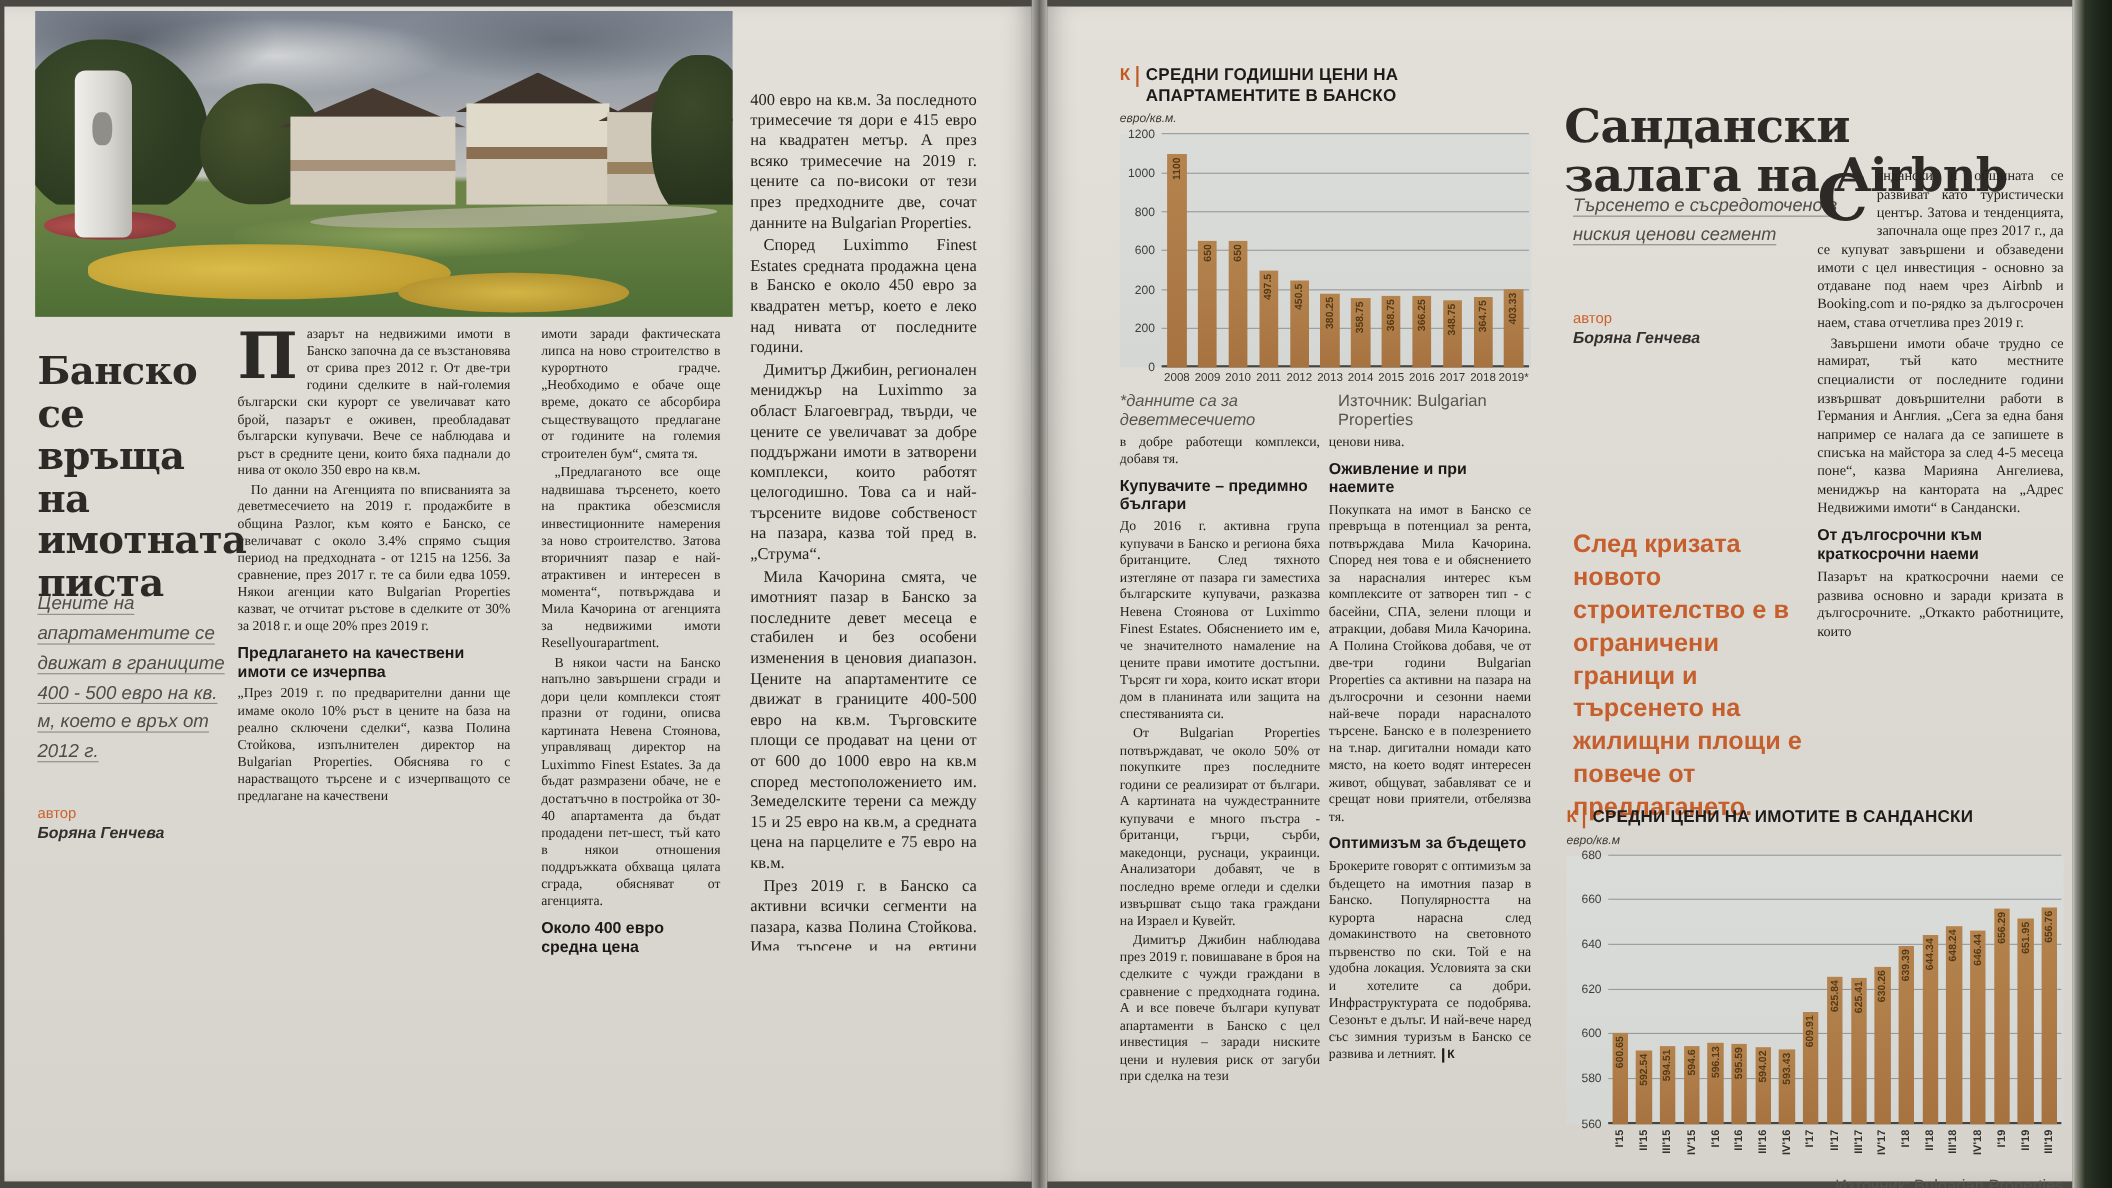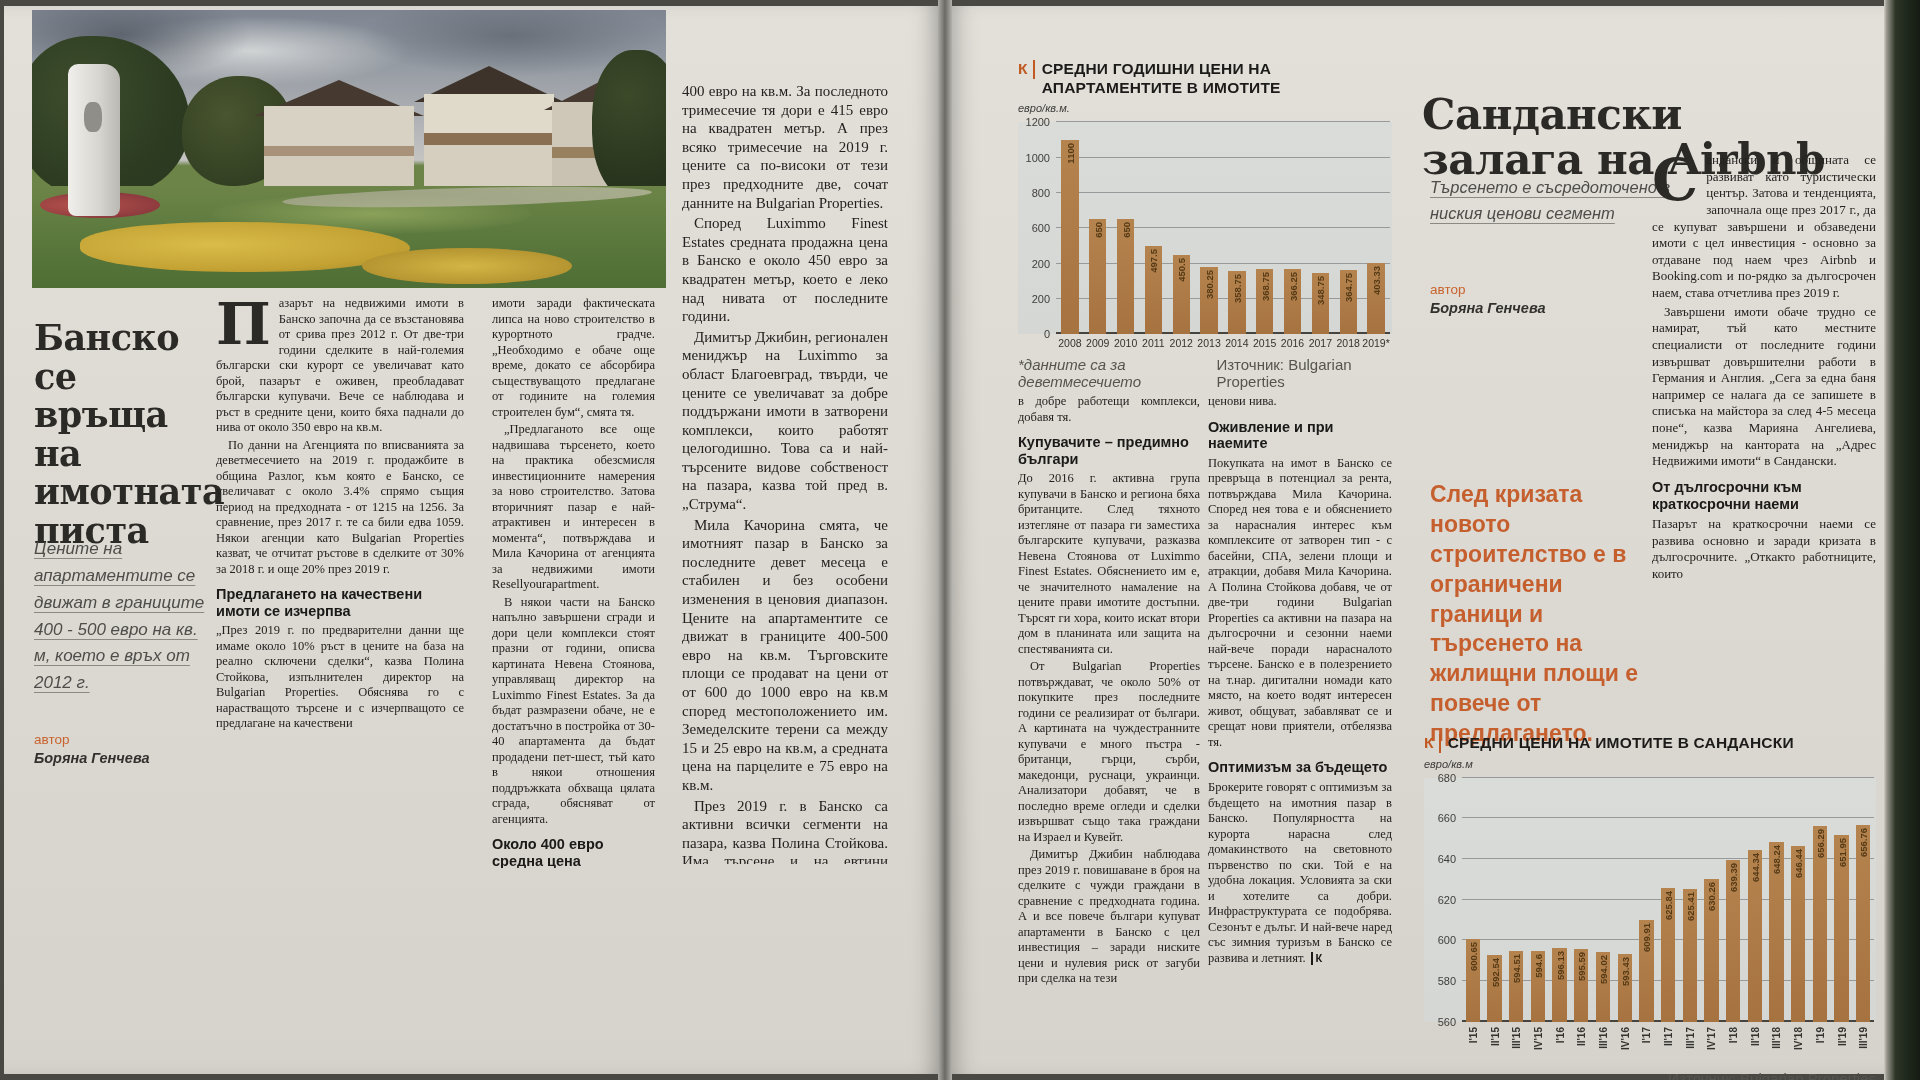--- a/index.html
+++ b/index.html
@@ -108,21 +108,21 @@
      color:#1c1b19;letter-spacing:.2px;}
   .kicker{color:#c05a22;border-right:2.5px solid #c05a22;padding-right:5px;margin-right:7px;
      align-self:flex-start;}
   .chart-unit{font-style:italic;font-size:11px;margin:5px 0 8px;color:#3c3b38;}
   .plot{position:relative;background:linear-gradient(180deg,#dadcd9,#d5d7d4);}
   .chart1 .plot{height:212px;}
   .chart2 .plot{height:244px;}
   .gridline{position:absolute;left:38px;right:2px;height:1px;background:#97999b;}
   .gridline.base{height:2px;background:#45443f;}
   .ytick{position:absolute;left:0;width:32px;text-align:right;font-size:11px;color:#3f3e3b;}
-  .bars{position:absolute;left:38px;right:2px;top:0;bottom:0;display:flex;align-items:flex-end;}
+  .bars{position:absolute;left:38px;right:2px;top:0;bottom:0;display:flex;align-items:flex-end;justify-content:center;}
   .barwrap{flex:1;position:relative;display:flex;justify-content:center;align-items:flex-end;height:100%;}
   .bar{width:62%;background:linear-gradient(180deg,#b5834e,#a67340);position:relative;}
   .chart2 .bar{width:66%;}
   .blabel{position:absolute;top:3px;left:50%;transform:translateX(-50%) rotate(180deg);
      writing-mode:vertical-rl;font-size:9.5px;font-weight:700;color:#553a16;white-space:nowrap;}
   .xlab{position:absolute;top:100%;left:50%;transform:translateX(-50%);margin-top:3px;
      font-size:10.5px;color:#34332f;white-space:nowrap;}
   .chart2 .xlab{writing-mode:vertical-rl;transform:translateX(-50%) rotate(180deg);
      font-size:10px;font-weight:700;margin-top:5px;}
   .chart-foot{display:flex;justify-content:space-between;font-size:15px;color:#55544f;}
@@ -190,21 +190,21 @@
     </div>
 </div>
 
 <div class="fold"></div>
 
 <div class="page page-right">
 
   <div class="chart chart1">
     <div class="chart-head">
       <span class="kicker">К</span>
-      <span class="chart-title">СРЕДНИ ГОДИШНИ ЦЕНИ НА АПАРТАМЕНТИТЕ В ИМОТИТЕ</span>
+      <span class="chart-title">СРЕДНИ ГОДИШНИ ЦЕНИ НА АПАРТАМЕНТИТЕ В БАНСКО</span>
     </div>
     <div class="chart-unit">евро/кв.м.</div>
     <div class="plot">
         <div class="gridline base" style="bottom: 0%;"></div>
         <span class="ytick" style="bottom: calc(0% - 6px);">0</span>
         <div class="gridline" style="bottom: 16.6667%;"></div>
         <span class="ytick" style="bottom: calc(16.6667% - 6px);">200</span>
         <div class="gridline" style="bottom: 33.3333%;"></div>
         <span class="ytick" style="bottom: calc(33.3333% - 6px);">200</span>
         <div class="gridline" style="bottom: 50%;"></div>

